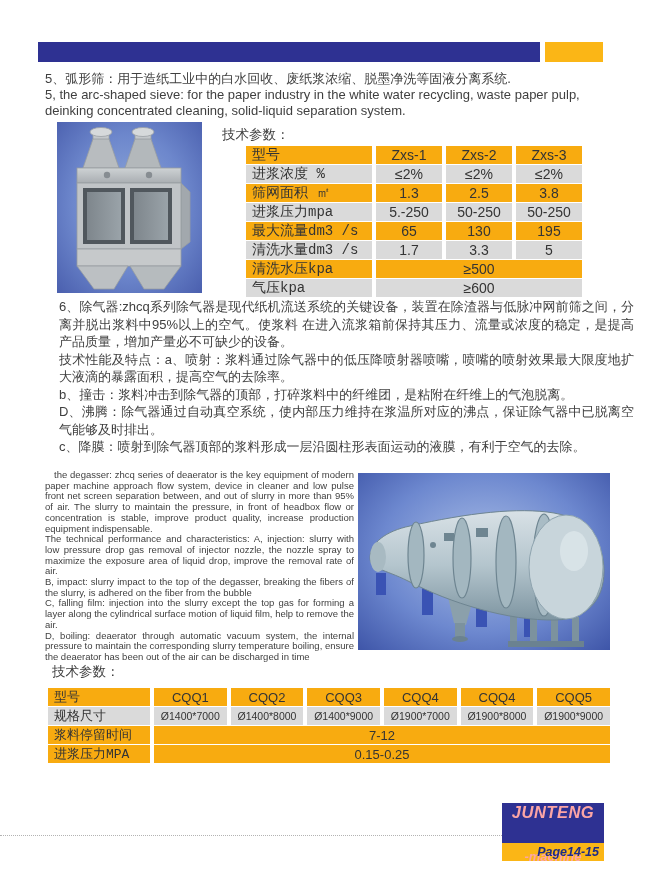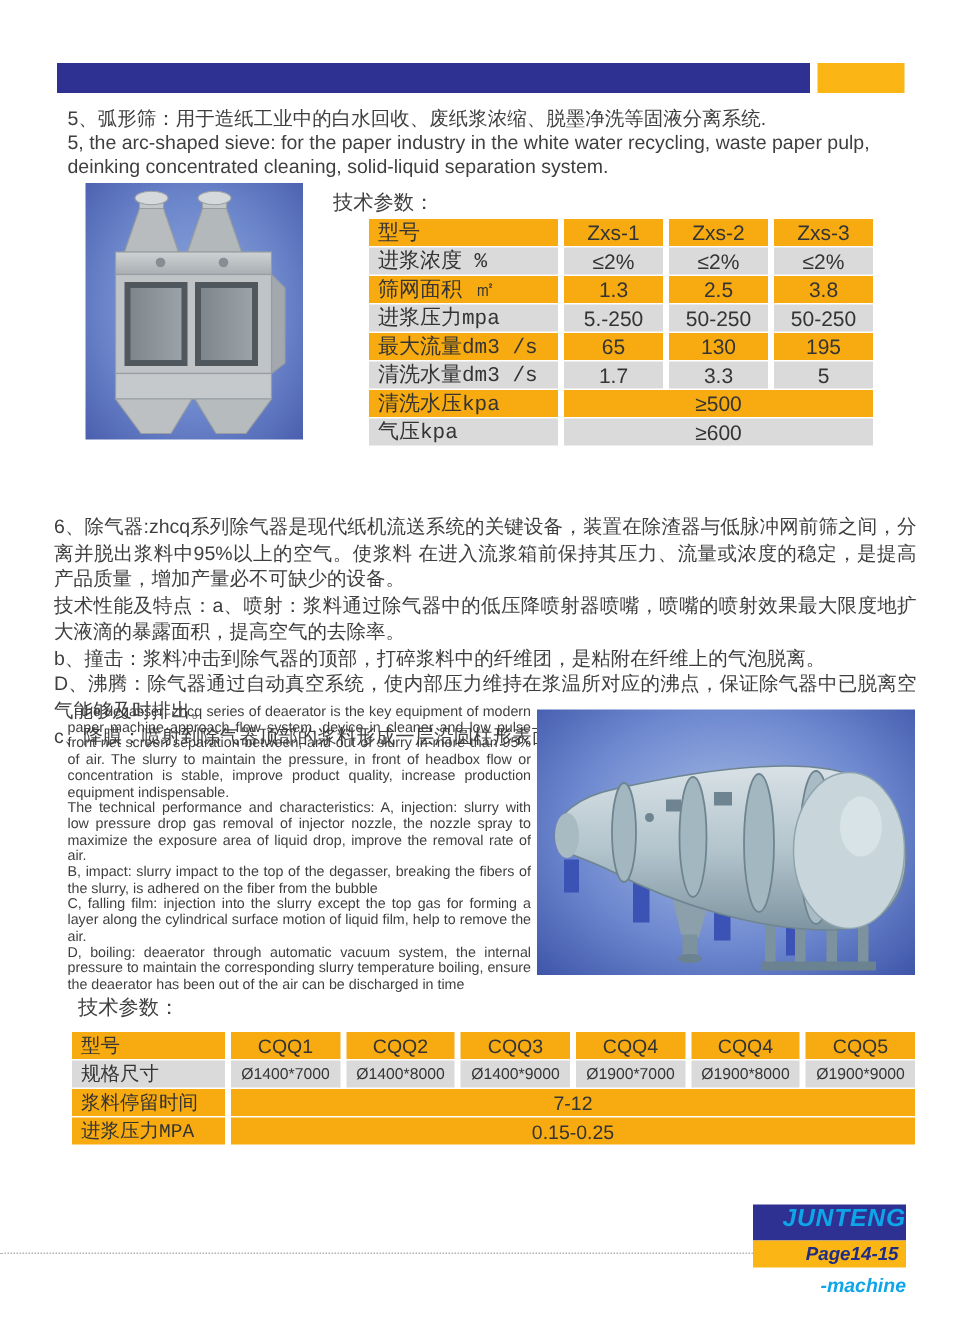--- a/index.html
+++ b/index.html
@@ -44,33 +44,33 @@
   tr.ry td{background:var(--table-yellow);}
   tr.rg td{background:var(--table-gray);}
   .t1{left:242px;top:145px;width:344px;font-size:14px;}
   .t1 td.lbl{width:126px;}
   .t2{left:44px;top:687px;width:570px;font-size:13px;}
   .t2 td{height:16px;}
   .t2 td.lbl{width:102px;}
   .t2 tr.dims td:not(.lbl){font-size:10.5px;}
 
   
-  .sec6{position:absolute;left:36px;top:298px;width:575px;font-size:13px;line-height:17.5px;text-align:justify;margin-top:44px;}
+  .sec6{position:absolute;left:59px;top:298px;width:575px;font-size:13px;line-height:17.5px;text-align:justify;}
   .sec6 p{margin:0;}
 
   
   .en-col{position:absolute;left:45px;top:470px;width:309px;font-size:9.5px;line-height:10.7px;text-align:justify;}
   .en-col p{margin:0;}
   .en-col p.indent{text-indent:9px;}
 
   
   .dotted-line{position:absolute;left:0;top:835px;width:502px;height:0;border-top:1px dotted #b3b3b3;}
   .logo{position:absolute;left:502px;top:803px;width:102px;}
-  .logo-blue{background:var(--accent-blue);height:24px;color:#0ea5e9;font-style:italic;font-weight:bold;
-    text-align:right;padding-top:2px;line-height:14.5px;}
+  .logo-blue{background:var(--accent-blue);height:40px;color:#fca5a5;font-style:italic;font-weight:bold;
+    text-align:center;padding-top:2px;line-height:14.5px;}
   .logo-blue .l1{font-size:16.5px;letter-spacing:0.5px;display:block;}
   .logo-blue .l2{font-size:13px;display:block;margin-top:30px;}
   .logo-yellow{background:var(--accent-yellow);height:18px;text-align:right;padding-right:5px;
     font-size:12.5px;font-style:italic;font-weight:bold;color:var(--logo-page-text);line-height:18px;}
 </style>
 </head>
 <body>
 
 <div class="page">
 

